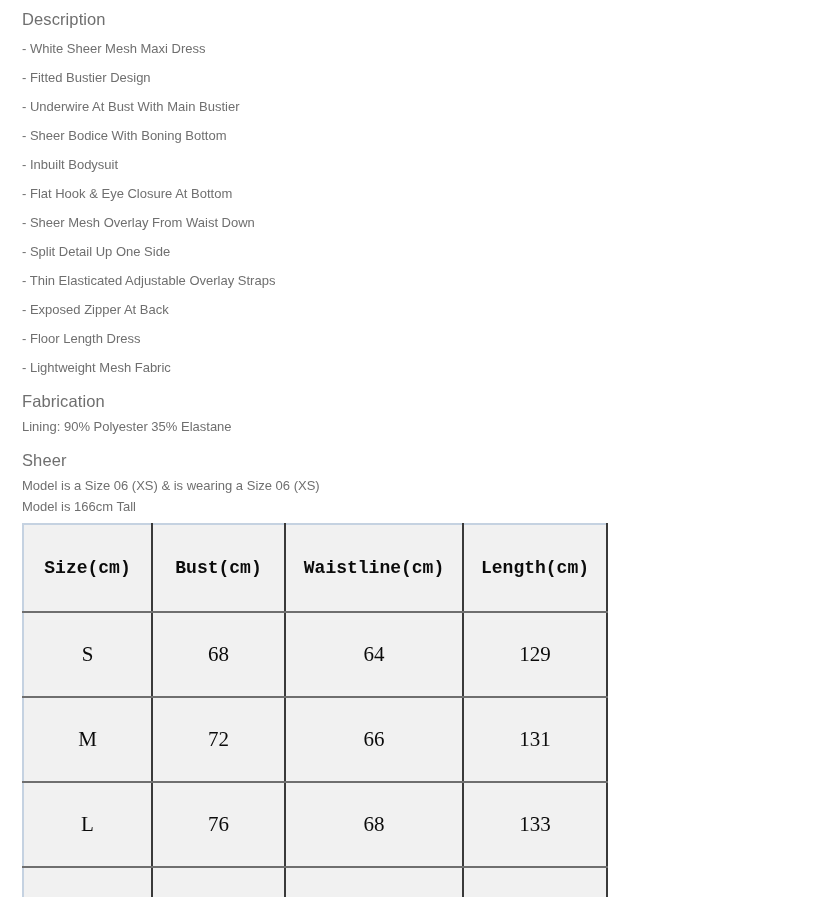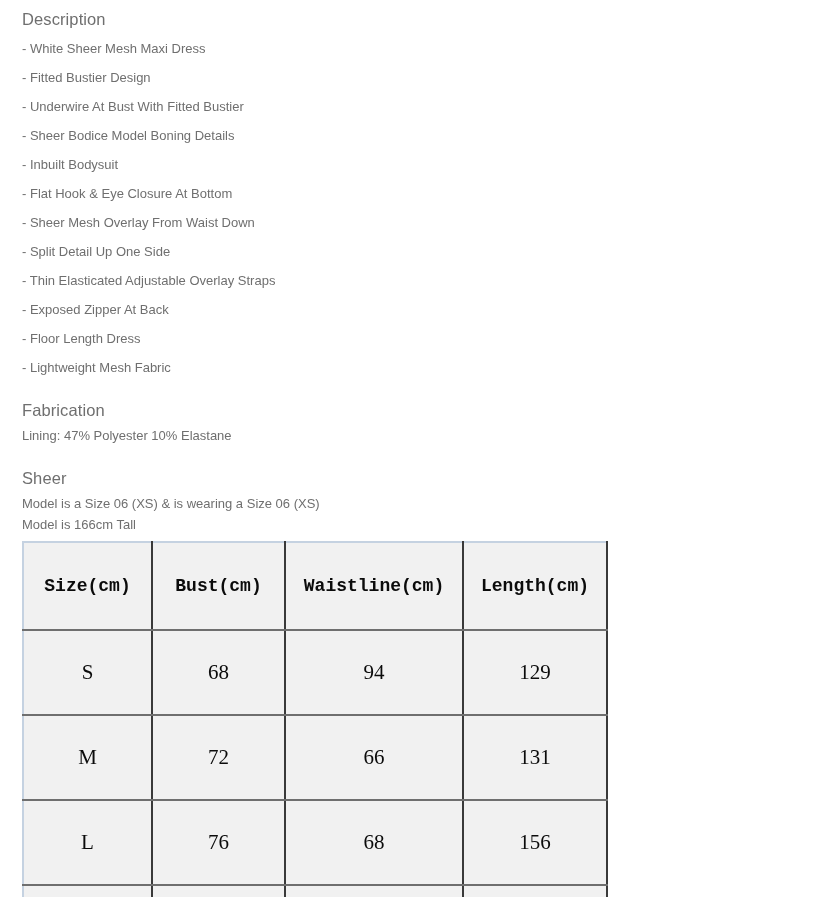--- a/index.html
+++ b/index.html
@@ -32,21 +32,21 @@
   .section-heading {
     font-size: 16.5px;
     font-weight: 400;
     color: #6f6f6f;
     margin: 0 0 4px 0;
     line-height: 22px;
     letter-spacing: 0.1px;
   }
 
   .section + .section {
-    margin-top: 21px;
+    margin-top: 12px;
   }
 
   .feature-list {
     list-style: none;
     margin: 0;
     padding: 0;
   }
   .feature-list li {
     font-size: 13px;
     line-height: 21px;
@@ -124,36 +124,36 @@
 <body>
 
 <div class="page">
   <div class="content">
 
     <section class="section">
       <h2 class="section-heading">Description</h2>
       <ul class="feature-list">
         <li>- White Sheer Mesh Maxi Dress</li>
         <li>- Fitted Bustier Design</li>
-        <li>- Underwire At Bust With Fitted Bustier</li>
-        <li>- Sheer Bodice Model Boning Details</li>
+        <li>- Underwire At Bust With Main Bustier</li>
+        <li>- Sheer Bodice With Boning Bottom</li>
         <li>- Inbuilt Bodysuit</li>
         <li>- Flat Hook &amp; Eye Closure At Bottom</li>
         <li>- Sheer Mesh Overlay From Waist Down</li>
         <li>- Split Detail Up One Side</li>
         <li>- Thin Elasticated Adjustable Overlay Straps</li>
         <li>- Exposed Zipper At Back</li>
         <li>- Floor Length Dress</li>
         <li>- Lightweight Mesh Fabric</li>
       </ul>
     </section>
 
     <section class="section">
       <h2 class="section-heading">Fabrication</h2>
-      <p class="fab-line">Lining: 47% Polyester 10% Elastane</p>
+      <p class="fab-line">Lining: 90% Polyester 35% Elastane</p>
     </section>
 
     <section class="section">
       <h2 class="section-heading">Sheer</h2>
       <p class="sizing-line">Model is a Size 06 (XS) &amp; is wearing a Size 06 (XS)</p>
       <p class="sizing-line">Model is 166cm Tall</p>
 
       <div class="size-table-wrap">
         <table class="size-table">
           <colgroup>
@@ -167,34 +167,34 @@
               <th>Size(cm)</th>
               <th>Bust(cm)</th>
               <th>Waistline(cm)</th>
               <th>Length(cm)</th>
             </tr>
           </thead>
           <tbody>
             <tr>
               <td>S</td>
               <td>68</td>
-              <td>94</td>
+              <td>64</td>
               <td>129</td>
             </tr>
             <tr>
               <td>M</td>
               <td>72</td>
               <td>66</td>
               <td>131</td>
             </tr>
             <tr>
               <td>L</td>
               <td>76</td>
               <td>68</td>
-              <td>156</td>
+              <td>133</td>
             </tr>
             <tr>
               <td>XL</td>
               <td>80</td>
               <td>70</td>
               <td>135</td>
             </tr>
           </tbody>
         </table>
       </div>

